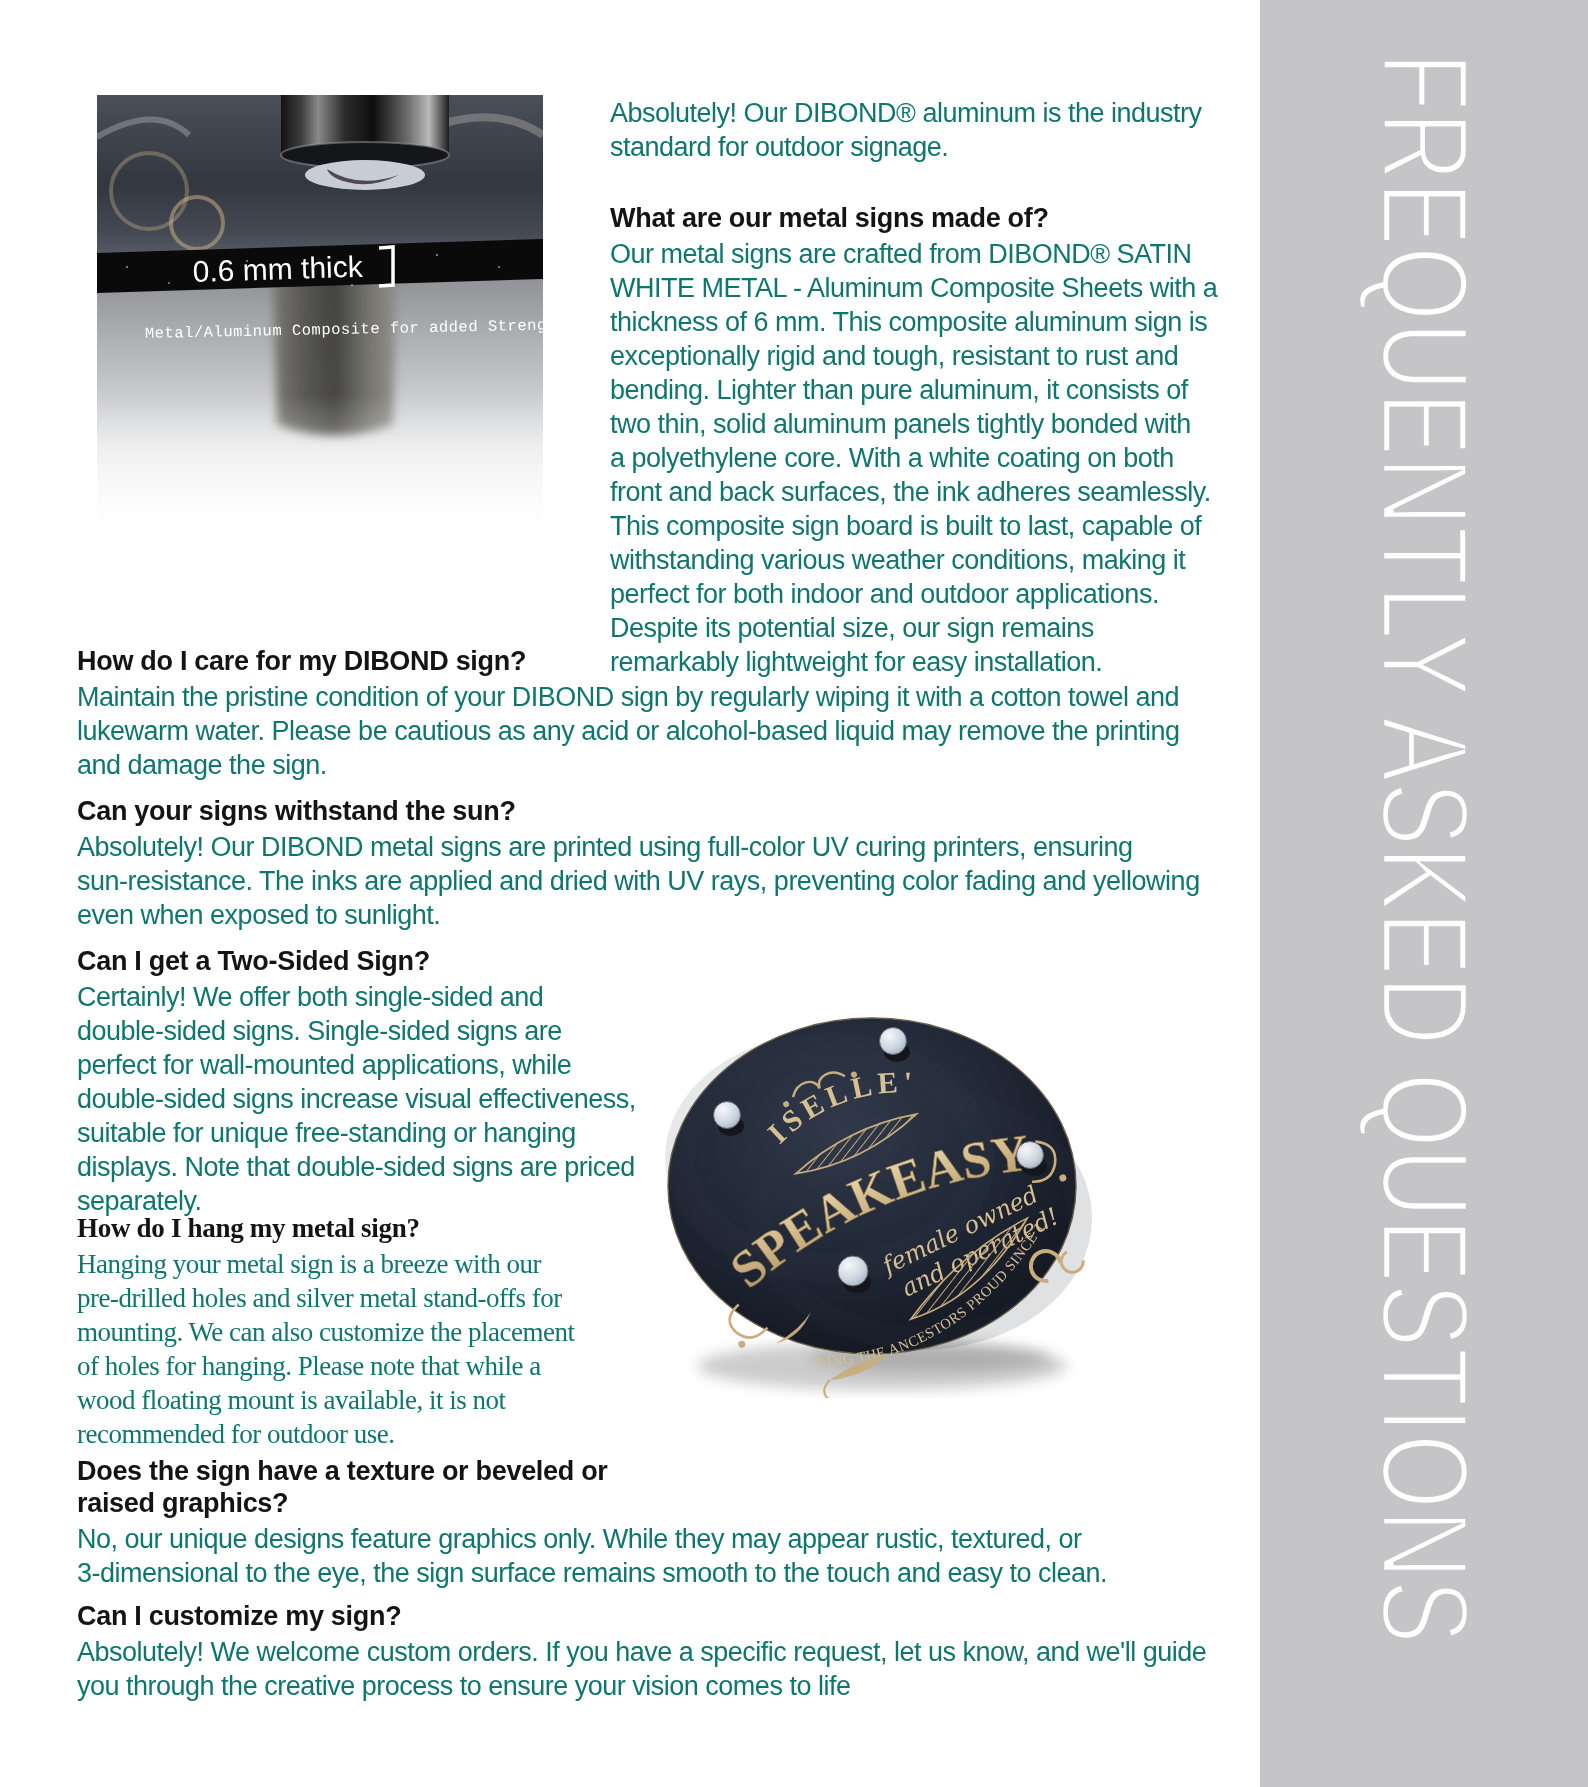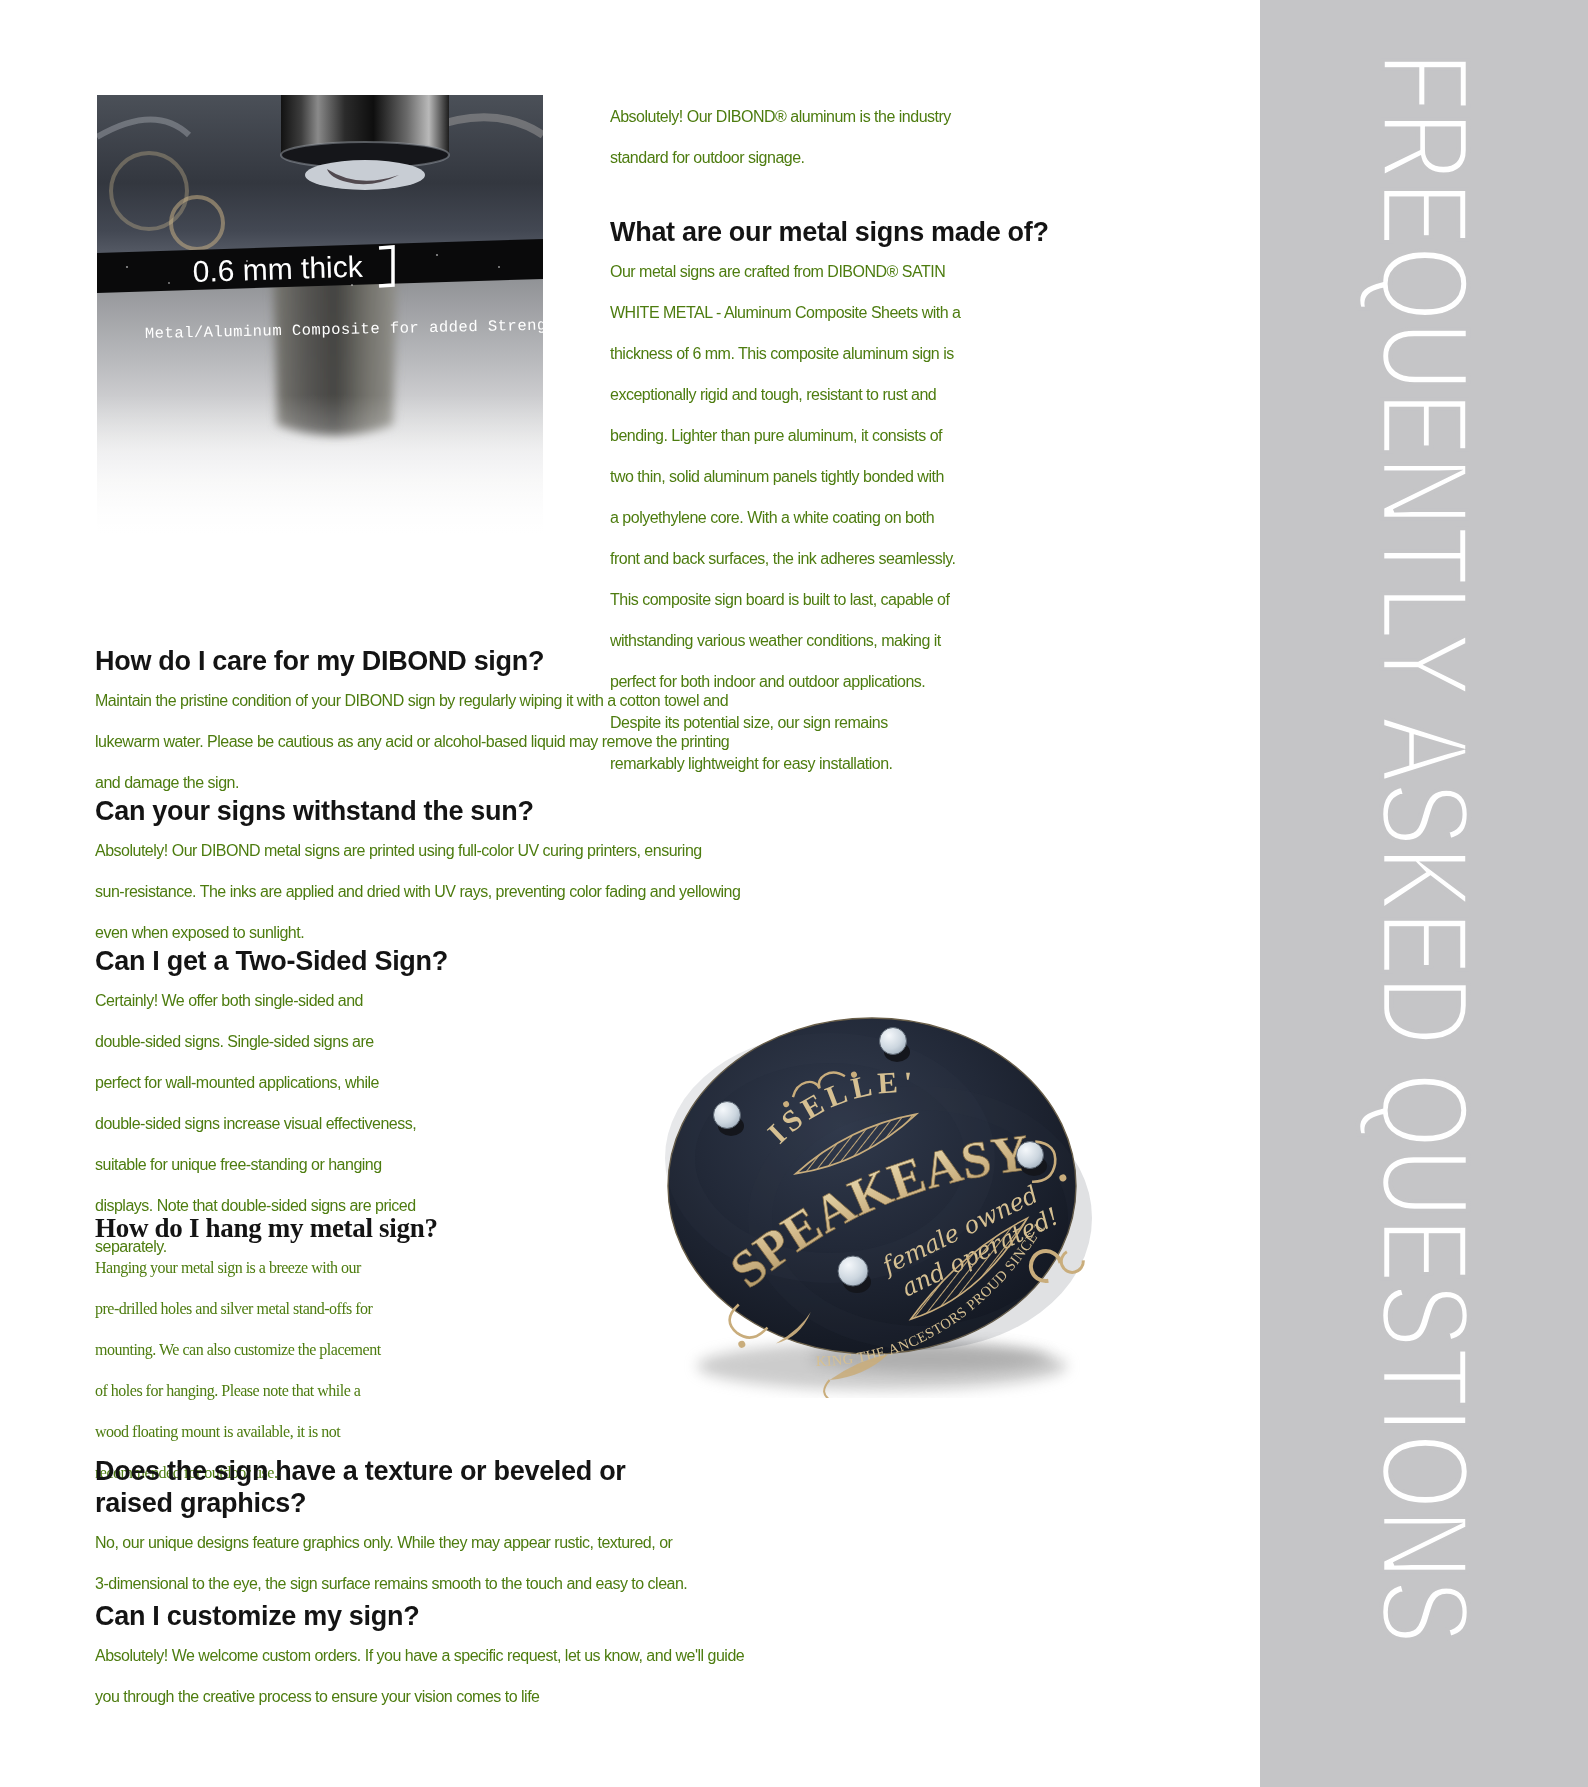--- a/index.html
+++ b/index.html
@@ -1,20 +1,20 @@
 <!DOCTYPE html>
 <html><head>
 <meta charset="utf-8">
 <style>
   html,body{margin:0;padding:0;background:#fff;}
   .page{position:relative;width:1588px;height:1787px;background:#ffffff;overflow:hidden;
         font-family:"Liberation Sans",sans-serif;}
   .q{font-weight:bold;color:#141414;font-size:27px;line-height:32px;white-space:pre-line;letter-spacing:-0.3px;}
-  .a{color:#4d7c0f;font-size:16px;line-height:41px;white-space:pre-line;margin-top:3px;letter-spacing:-0.5px;}
-  .sec{position:absolute;left:95px;}
+  .a{color:#0f766e;font-size:27px;line-height:34px;white-space:pre-line;margin-top:3px;letter-spacing:-0.5px;}
+  .sec{position:absolute;left:77px;}
   #sec-care{top:645px;width:1160px;}
   #sec-sun{top:795px;width:1160px;}
   #sec-two{top:945px;width:760px;}
   #sec-hang{top:1212px;width:760px;font-family:Liberation Serif, serif;}
   #sec-tex{top:1455px;width:1160px;}
   #sec-cust{top:1600px;width:1160px;}
   .qa-col{position:absolute;left:610px;top:93px;width:645px;}
   .qa-col .item + .item{margin-top:38px;}
   .photo1{position:absolute;left:97px;top:95px;width:446px;height:463px;}
   .photo2{position:absolute;left:620px;top:978px;width:560px;height:420px;}

